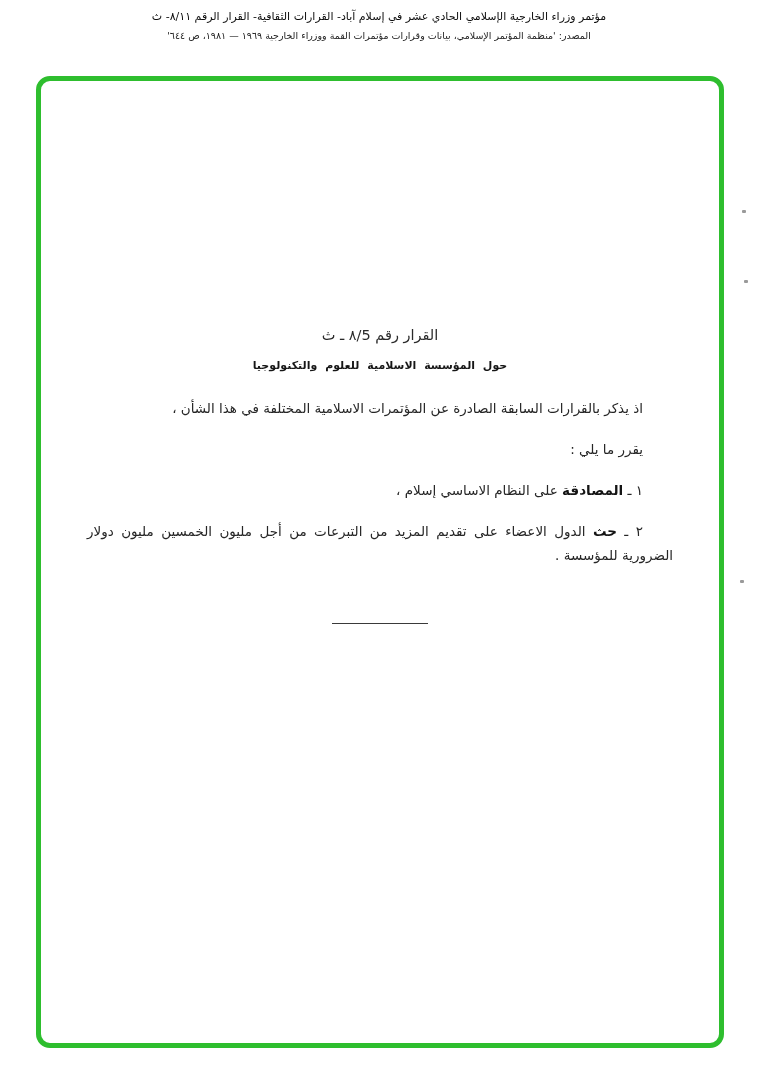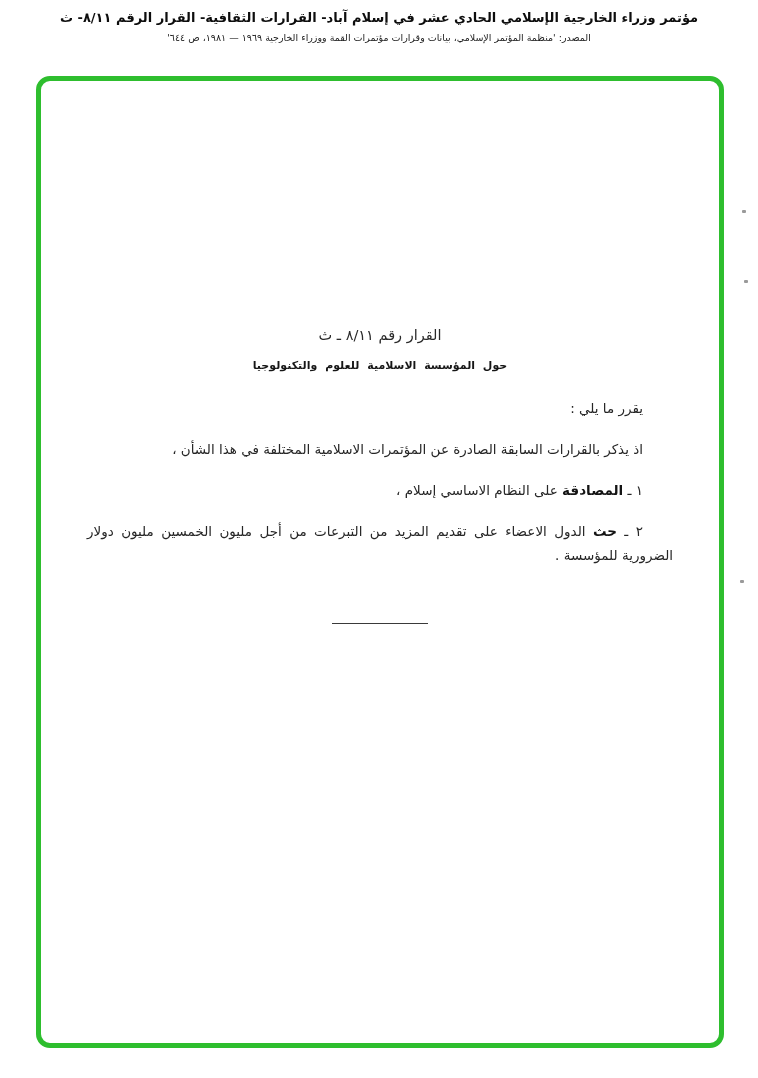--- a/index.html
+++ b/index.html
@@ -19,22 +19,22 @@
   
   .top-header {
     position: absolute;
     top: 10px;
     left: 0;
     right: 0;
     text-align: center;
     direction: rtl;
   }
   .top-header .line1 {
-    font-weight: bold;
-    font-size: 13px;
+    font-weight: normal;
+    font-size: 11px;
     color: #0d0d0d;
     letter-spacing: 0.2px;
   }
   .top-header .line2 {
     margin-top: 7px;
     font-weight: normal;
     font-size: 9.5px;
     color: #222222;
   }
 
@@ -104,28 +104,28 @@
 <body>
 
 <div class="top-header">
   <div class="line1">مؤتمر وزراء الخارجية الإسلامي الحادي عشر في إسلام آباد- القرارات الثقافية- القرار الرقم ٨/١١- ث</div>
   <div class="line2">المصدر: 'منظمة المؤتمر الإسلامي، بيانات وقرارات مؤتمرات القمة ووزراء الخارجية ١٩٦٩ — ١٩٨١، ص ٦٤٤'</div>
 </div>
 
 <div class="page-frame">
   <div class="doc-content">
 
-    <div class="doc-number">القرار رقم ٨/١١ ـ ث</div>
+    <div class="doc-number">القرار رقم ٨/5 ـ ث</div>
 
     <div class="doc-title">حول المؤسسة الاسلامية للعلوم والتكنولوجيا</div>
 
 
+    <p class="para no-justify">اذ يذكر بالقرارات السابقة الصادرة عن المؤتمرات الاسلامية المختلفة في هذا الشأن ،</p>
+
     <p class="para no-justify">يقرر ما يلي :</p>
-
-    <p class="para no-justify">اذ يذكر بالقرارات السابقة الصادرة عن المؤتمرات الاسلامية المختلفة في هذا الشأن ،</p>
 
     <p class="para no-justify"><span>١ ـ </span><b>المصادقة</b><span> على النظام الاساسي إسلام ،</span></p>
 
     <p class="para"><span>٢ ـ </span><b>حث</b><span> الدول الاعضاء على تقديم المزيد من التبرعات من أجل مليون الخمسين مليون دولار الضرورية للمؤسسة .</span></p>
 
 
     <hr class="section-divider">
   </div>
 </div>
 

